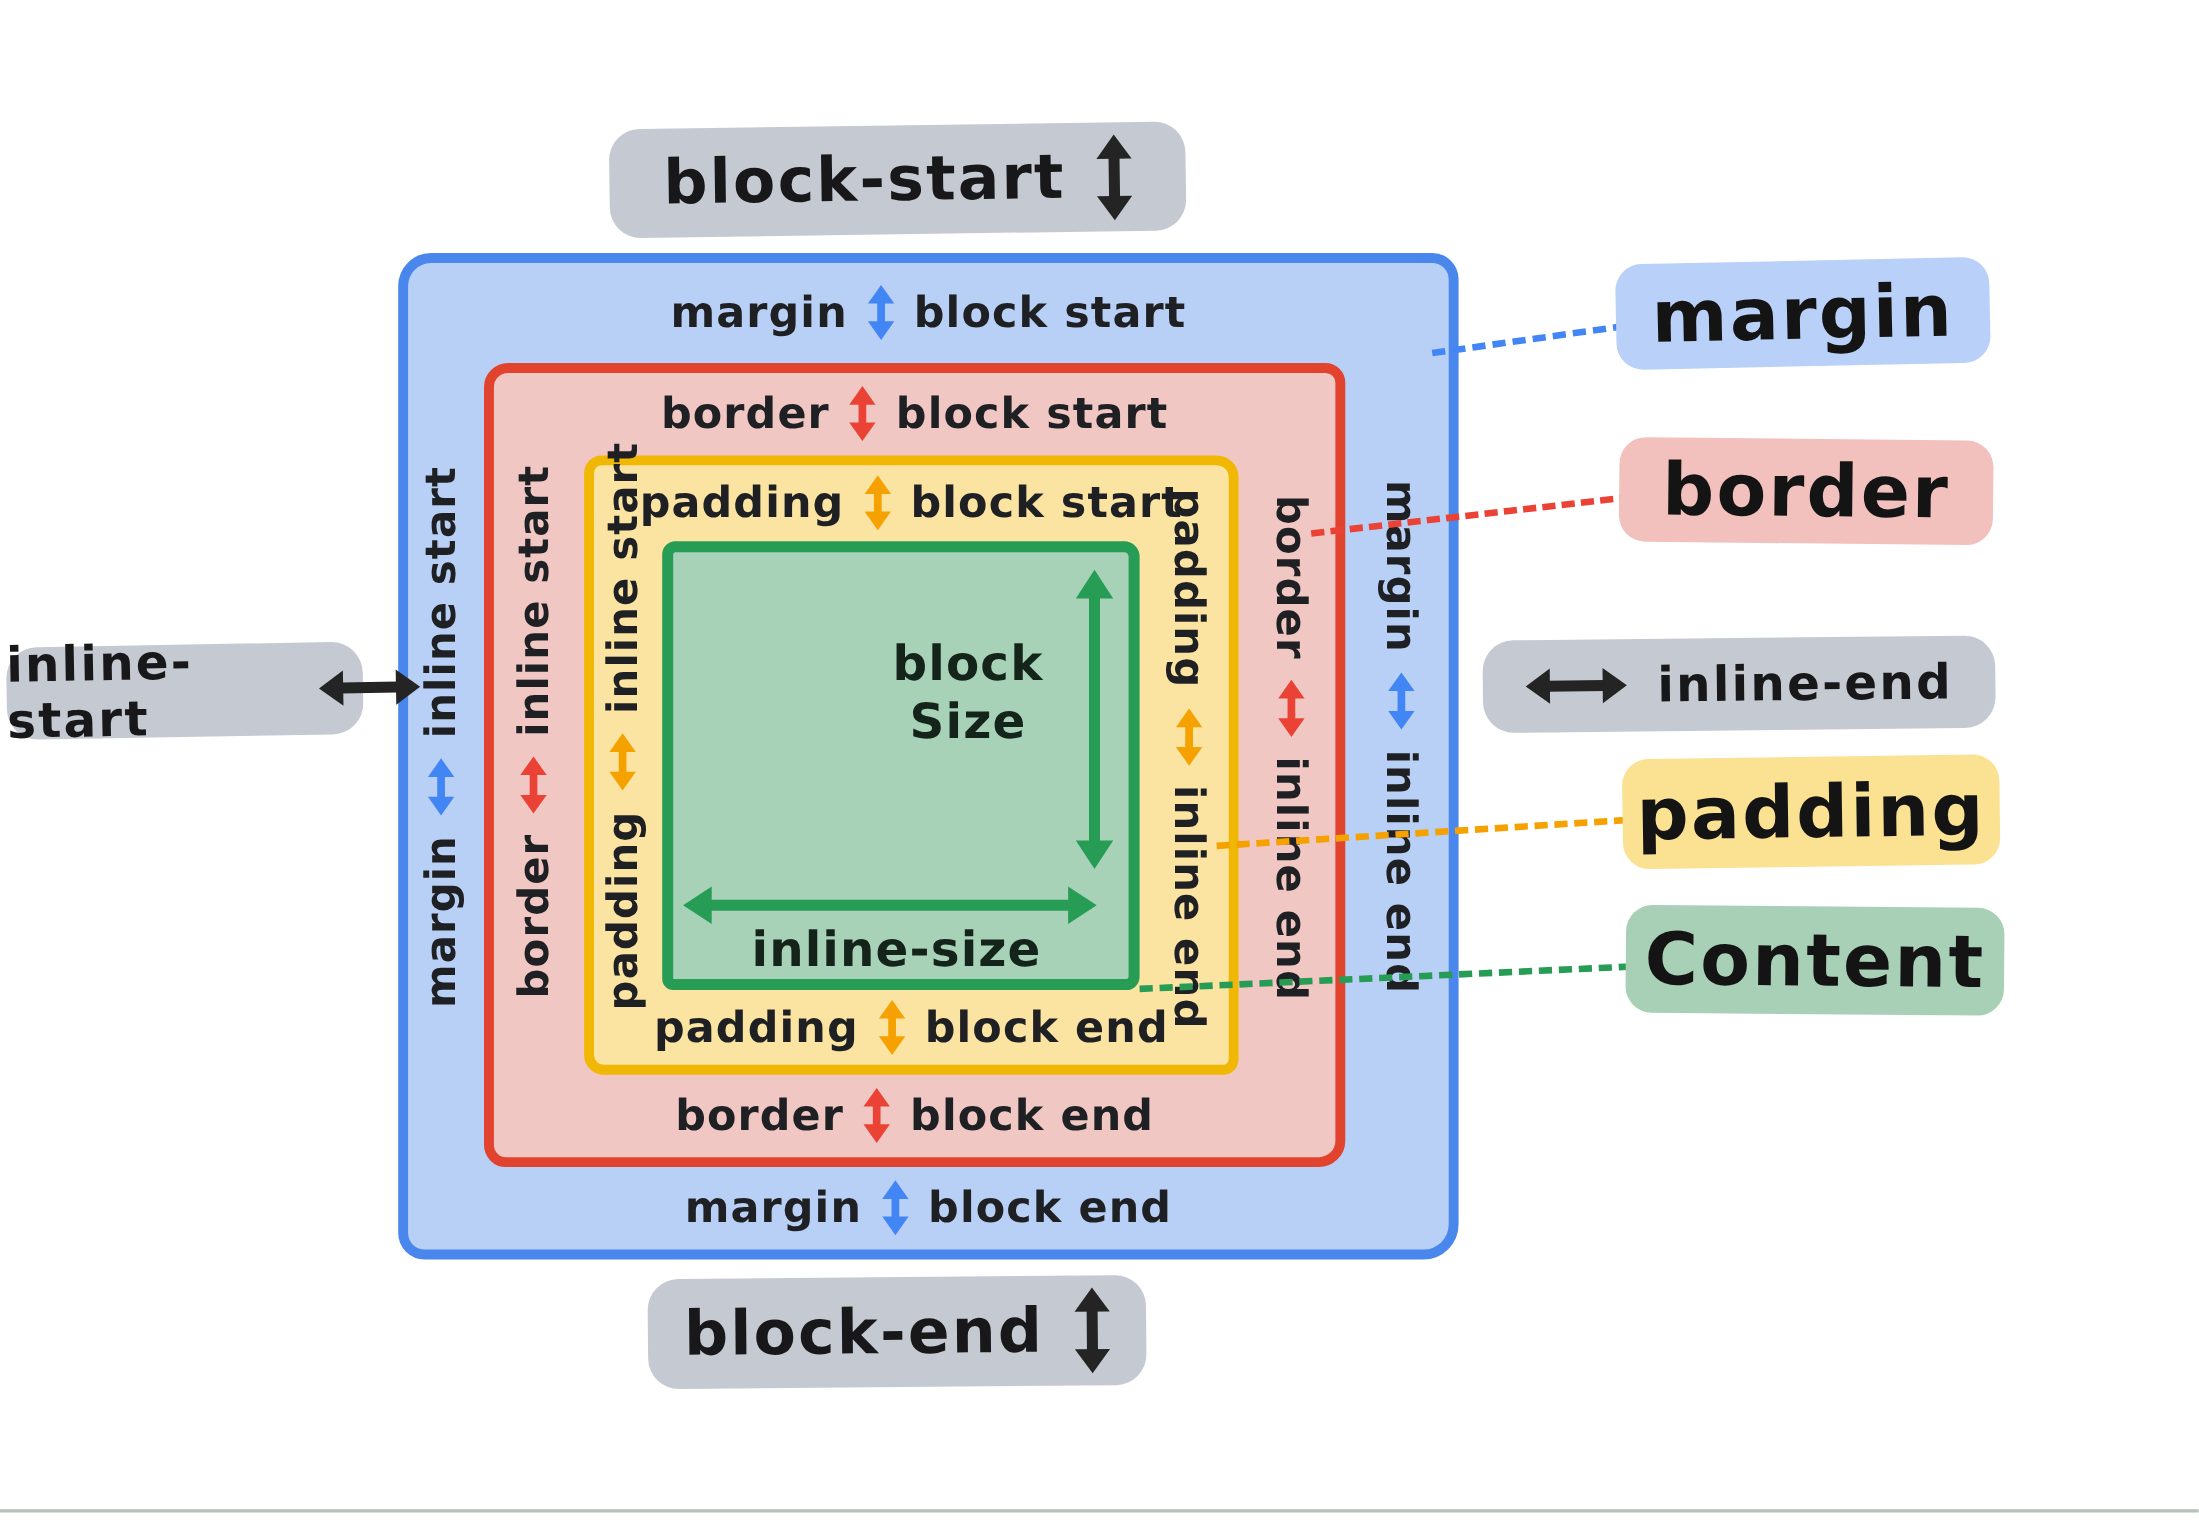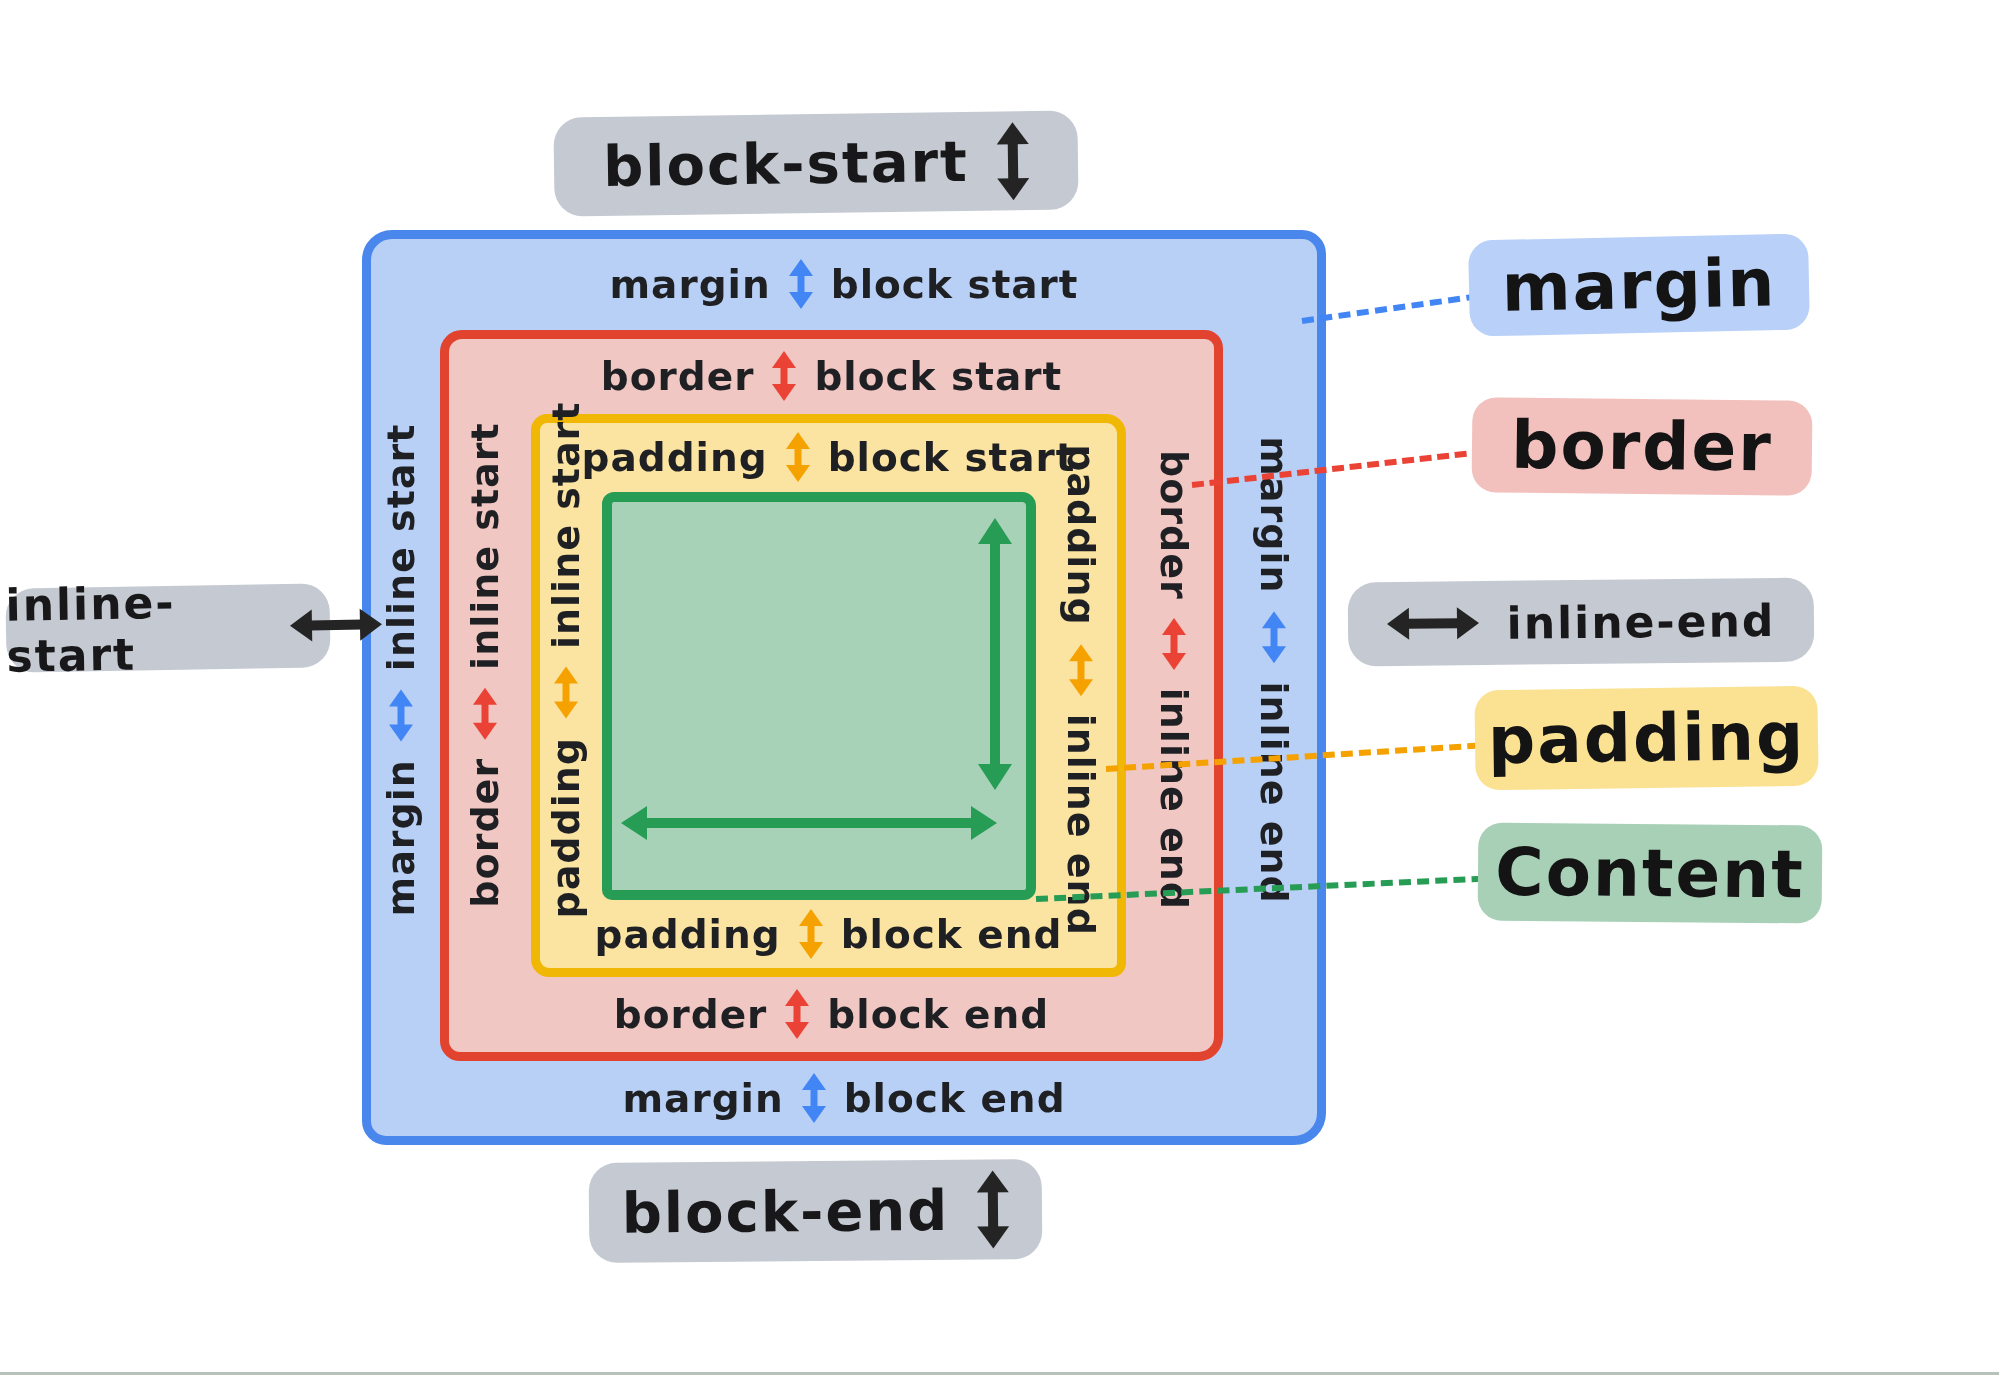--- a/index.html
+++ b/index.html
@@ -177,23 +177,30 @@
     <span>margin</span>
     <div class="arrow h a-side c-blue">
         <div class="shaft"></div>
       </div>
     <span>inline end</span>
   </div>
 
   <div class="arrow v a-size-v c-green" style="position:absolute; left:978px; top:518px;">
       <div class="shaft"></div>
     </div>
+  <div class="size-text" style="left:790px; top:578px; width:180px;">
+    <span>block</span>
+    <span>Size</span>
+  </div>
   <div class="arrow h a-size-h c-green" style="position:absolute; left:621px; top:806px;">
       <div class="shaft"></div>
     </div>
+  <div class="size-text" style="left:640px; top:838px; width:350px;">
+    <span>inline-size</span>
+  </div>
 
   <div class="gpill gpill-block-start">
     <span>block-start</span>
     <div class="arrow v a-pill-v c-black">
         <div class="shaft"></div>
       </div>
   </div>
   <div class="gpill gpill-block-end">
     <span>block-end</span>
     <div class="arrow v a-pill-v c-black">

